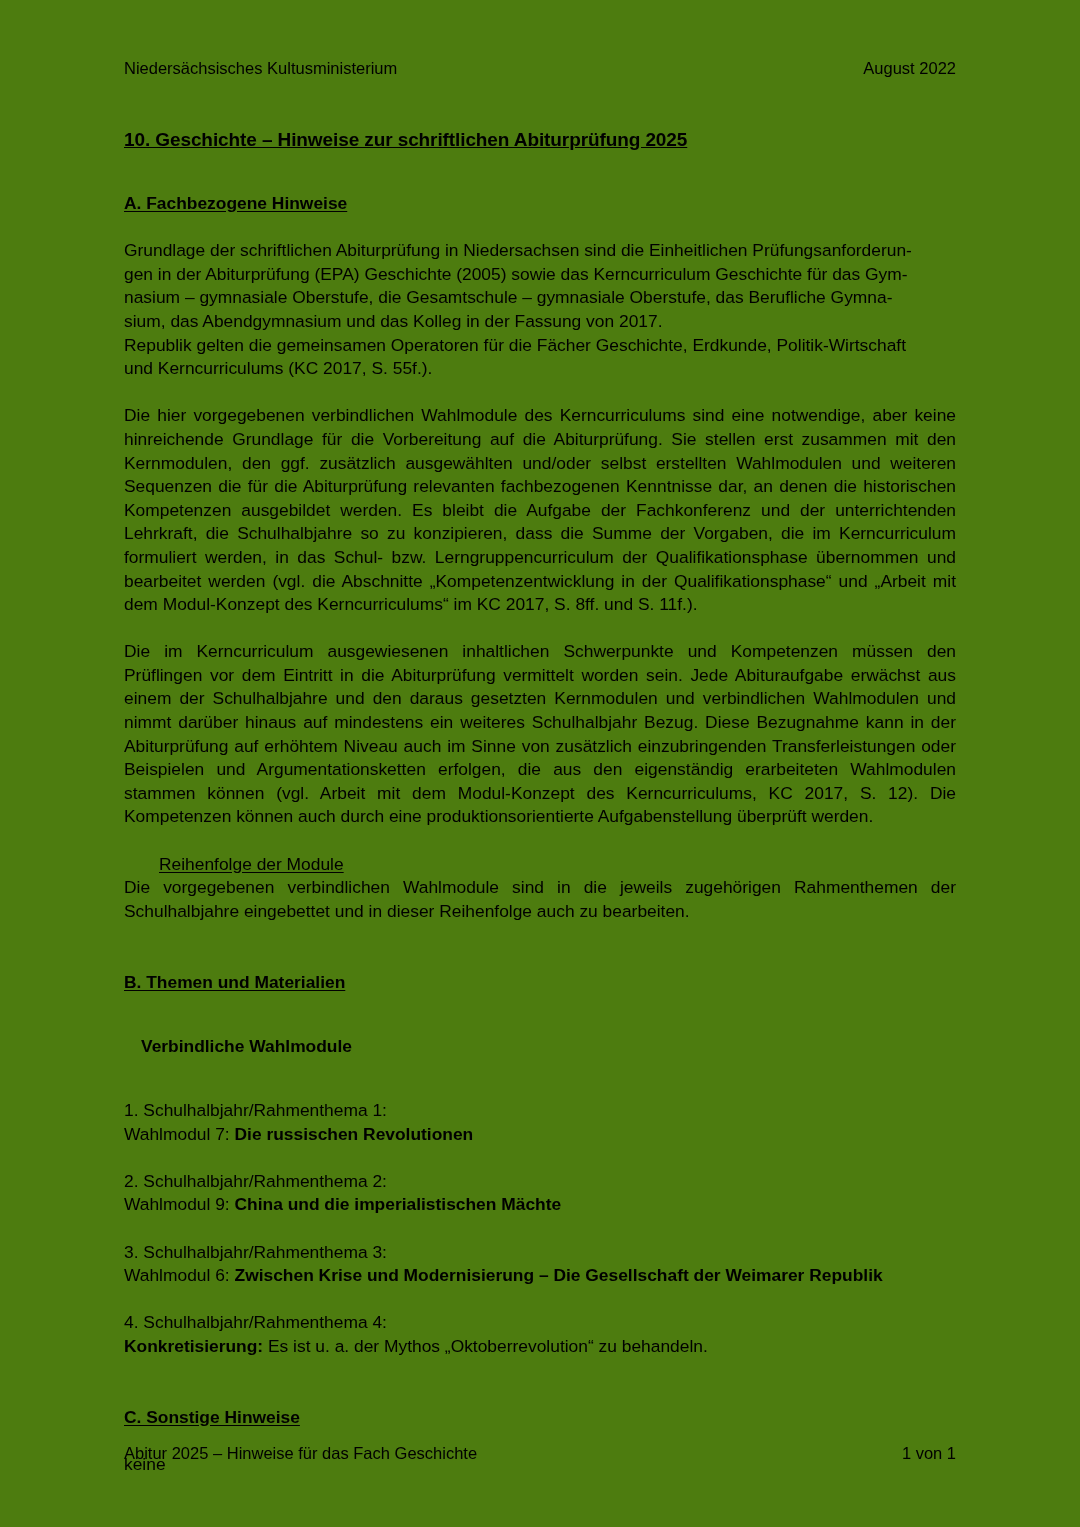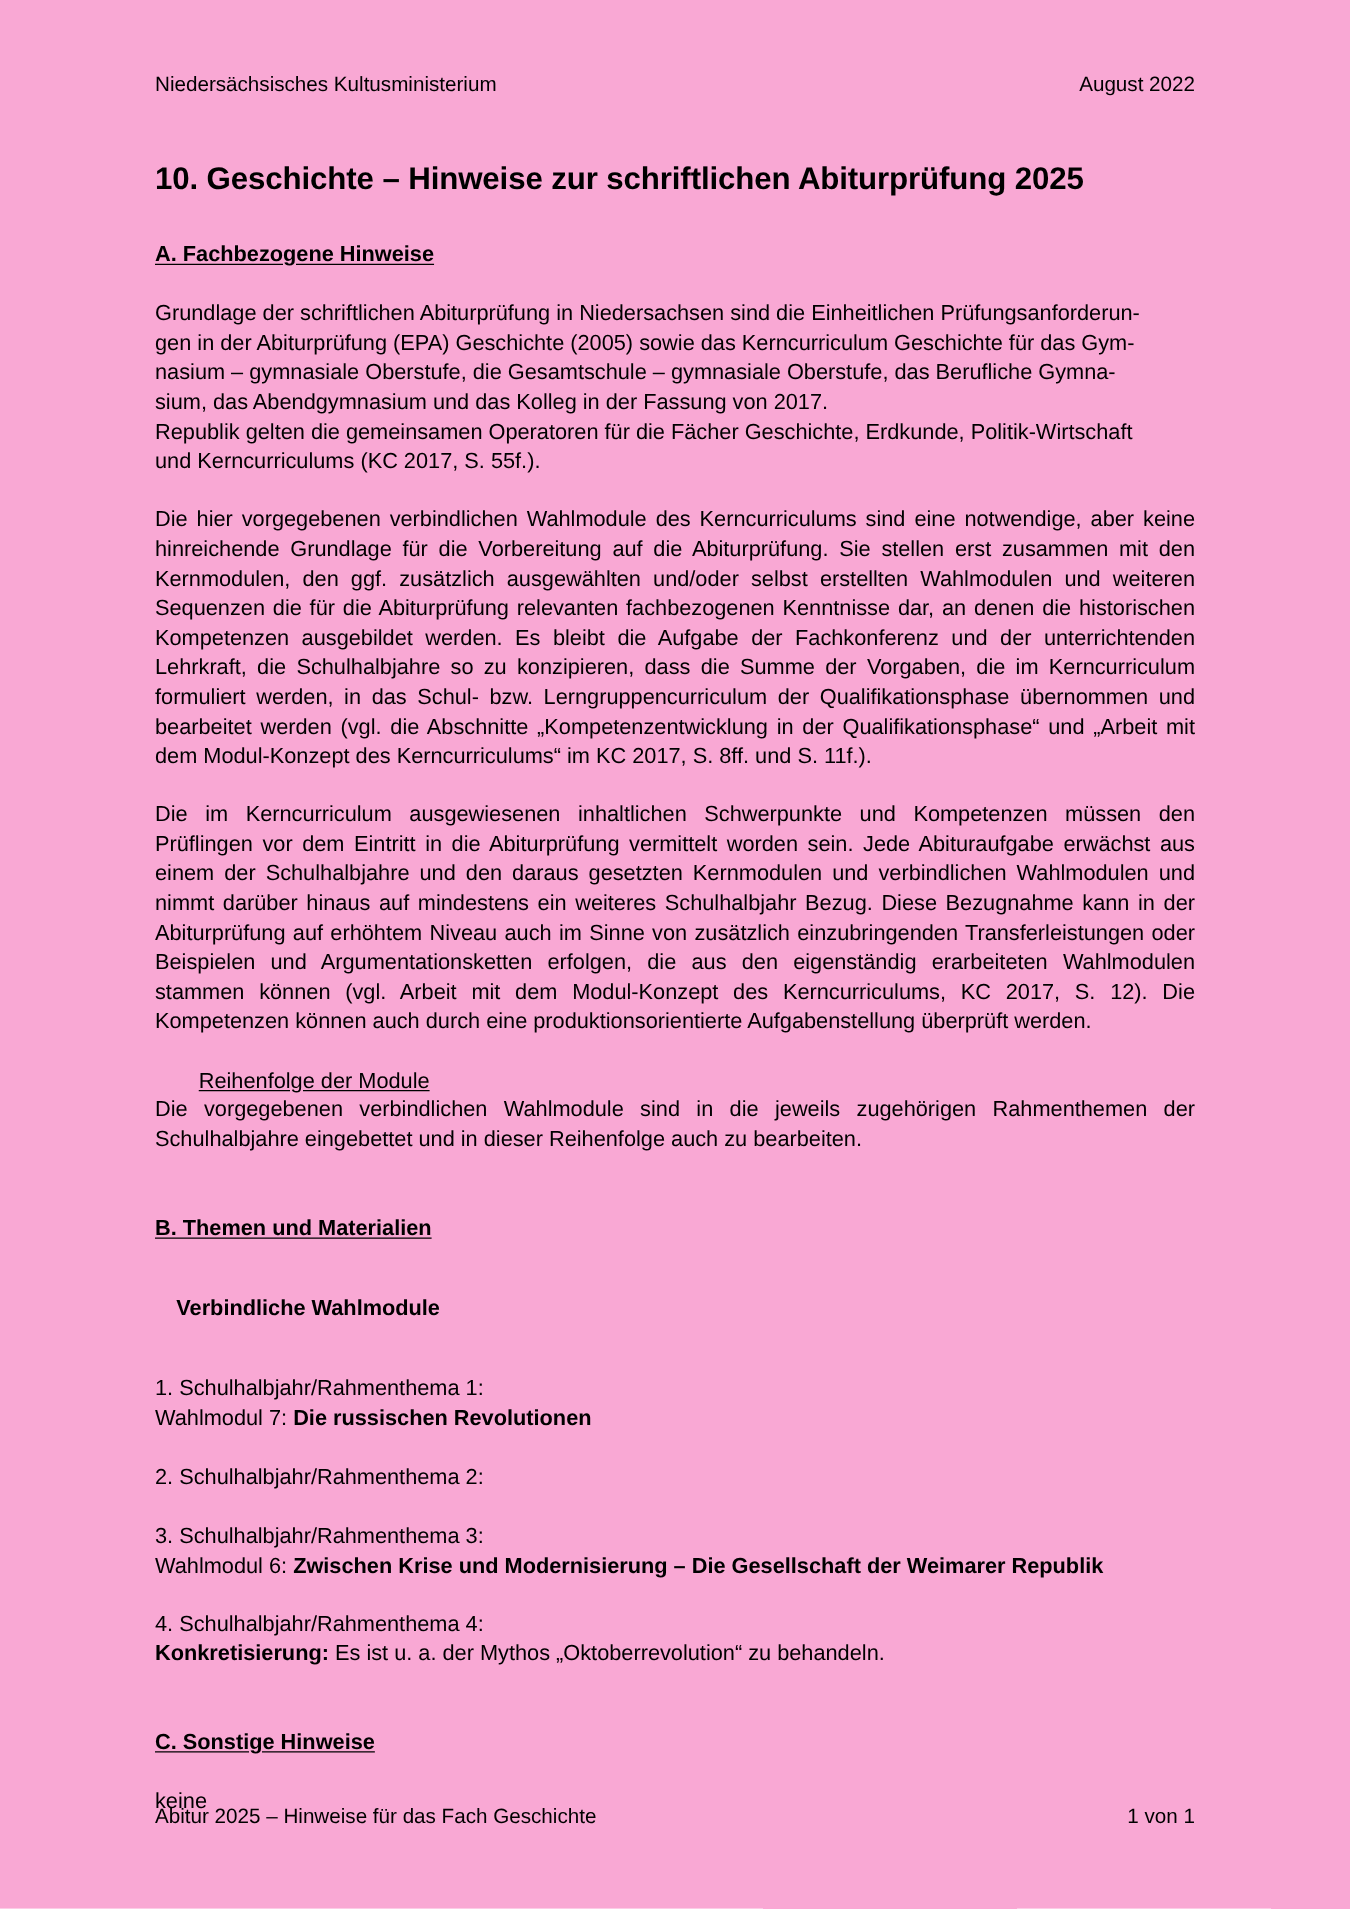--- a/index.html
+++ b/index.html
@@ -10,21 +10,21 @@
   }
   body {
     font-family: "Liberation Sans", sans-serif;
     color: #000000;
   }
   .page {
     position: relative;
     width: 1080px;
     height: 1527px;
     margin: 0 auto;
-    background: #f9a8d4;
+    background: #4d7c0f;
     box-sizing: border-box;
     overflow: hidden;
   }
 
   
   .doc-header {
     position: absolute;
     left: 124px;
     top: 58px;
     width: 832px;
@@ -36,24 +36,25 @@
   }
   .doc-header .ministry { white-space: nowrap; }
   .doc-header .date { white-space: nowrap; }
 
   
   .doc-title {
     position: absolute;
     left: 124px;
     top: 128px;
     width: 832px;
-    font-size: 25px;
+    font-size: 19px;
     font-weight: bold;
     line-height: 1.25;
     letter-spacing: -0.1px;
+    text-decoration: underline;
   }
 
   
   .body-block {
     position: absolute;
     left: 124px;
     top: 192px;
     width: 832px;
     font-size: 17.4px;
     line-height: 23.6px;
@@ -174,20 +175,21 @@
 
     <div class="module-group">
       <div class="line">1. Schulhalbjahr/Rahmenthema 1:</div>
       <div class="line"><span>Wahlmodul 7: </span><span class="b">Die russischen Revolutionen</span></div>
     </div>
 
     <div class="spacer-lg"></div>
 
     <div class="module-group">
       <div class="line">2. Schulhalbjahr/Rahmenthema 2:</div>
+      <div class="line"><span>Wahlmodul 9: </span><span class="b">China und die imperialistischen Mächte</span></div>
     </div>
 
     <div class="spacer-lg"></div>
 
     <div class="module-group">
       <div class="line">3. Schulhalbjahr/Rahmenthema 3:</div>
       <div class="line"><span>Wahlmodul 6: </span><span class="b">Zwischen Krise und Modernisierung – Die Gesellschaft der Weimarer Republik</span></div>
     </div>
 
     <div class="spacer-lg"></div>

